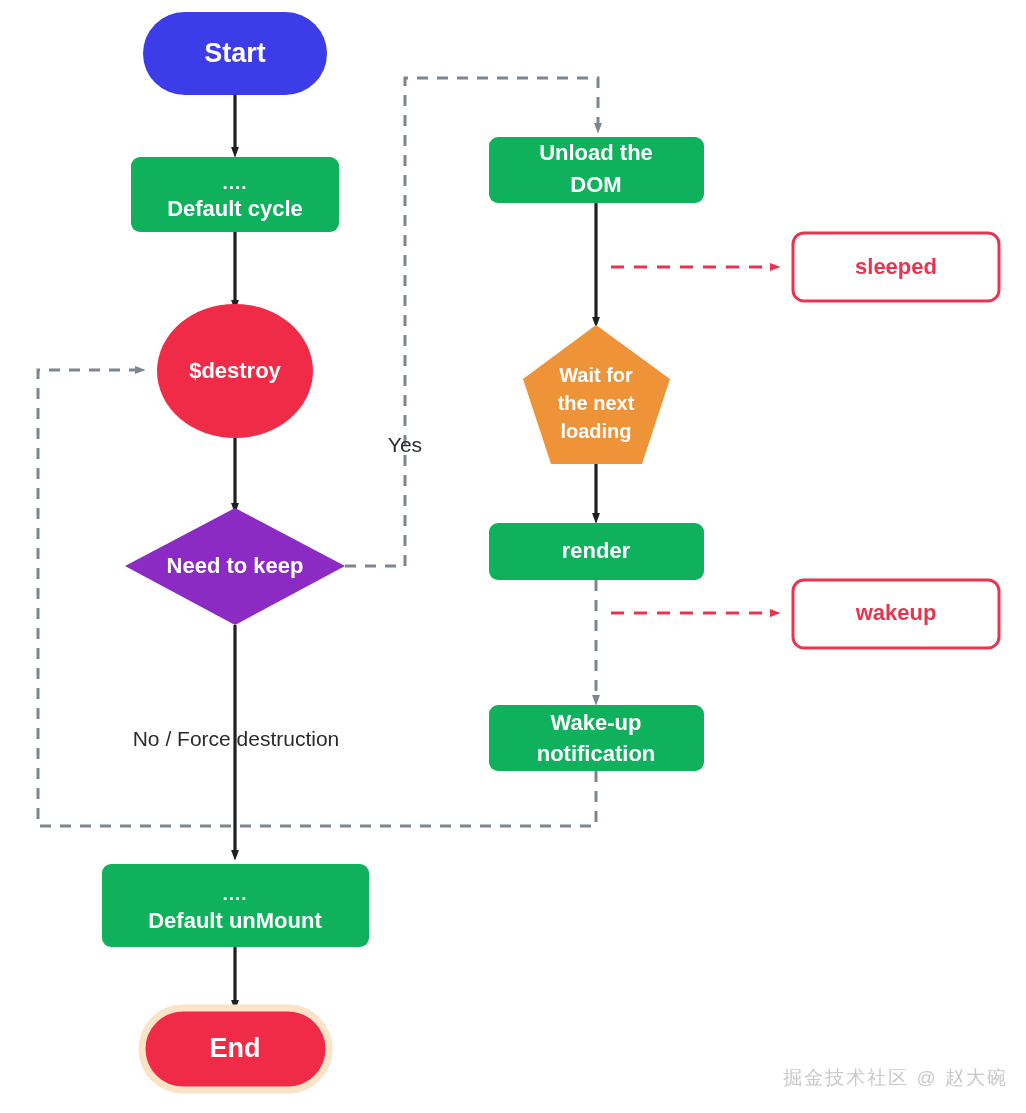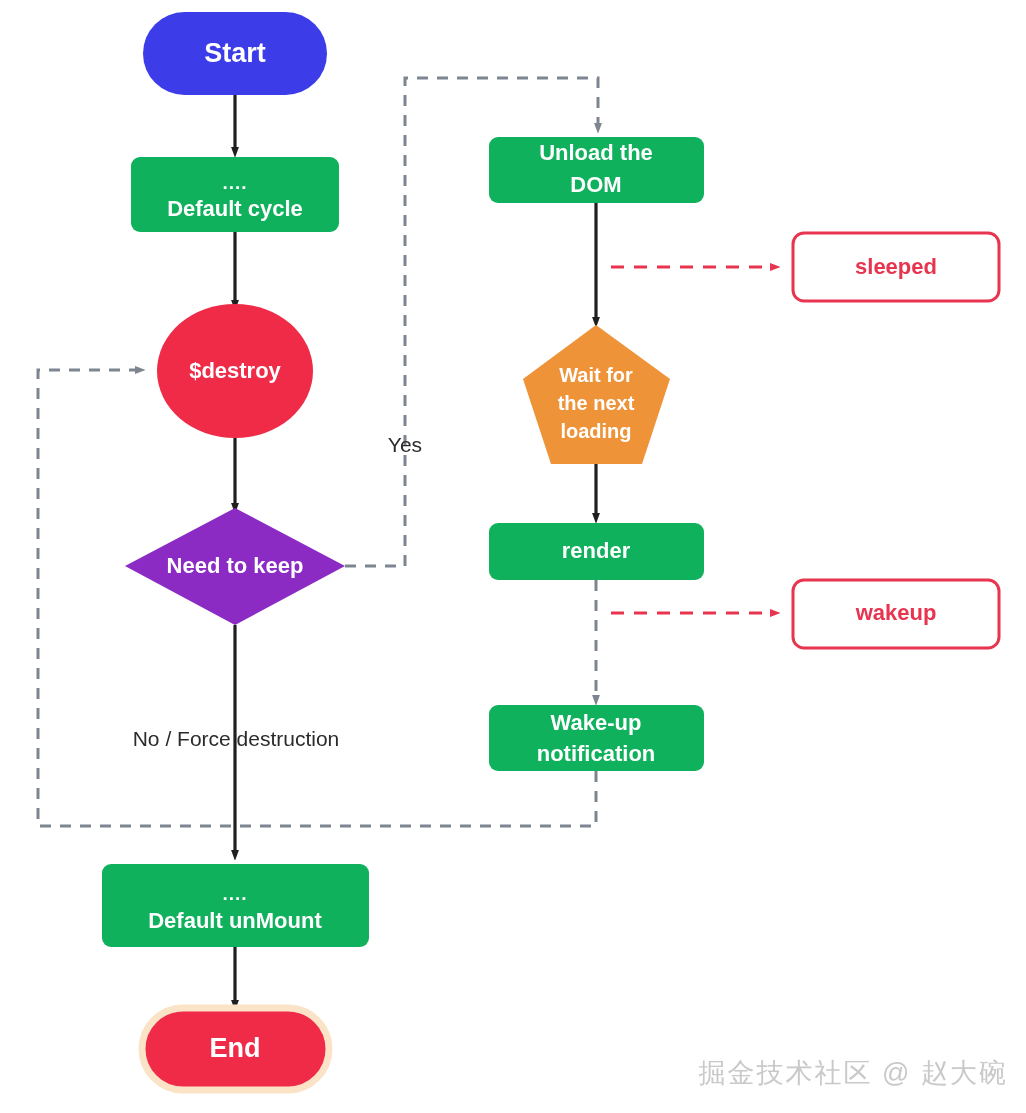--- a/index.html
+++ b/index.html
@@ -54,21 +54,21 @@
     font-size: 21px;
     fill: #2b2b2b;
     text-anchor: middle;
     dominant-baseline: middle;
   }
   .watermark {
     position: absolute;
     right: 18px;
     bottom: 22px;
     font-family: "Liberation Sans", sans-serif;
-    font-size: 27px;
+    font-size: 19px;
     color: #c9c9c9;
     letter-spacing: 2px;
     user-select: none;
     white-space: nowrap;
   }
 </style>
 </head>
 <body>
 
 <div id="canvas">

